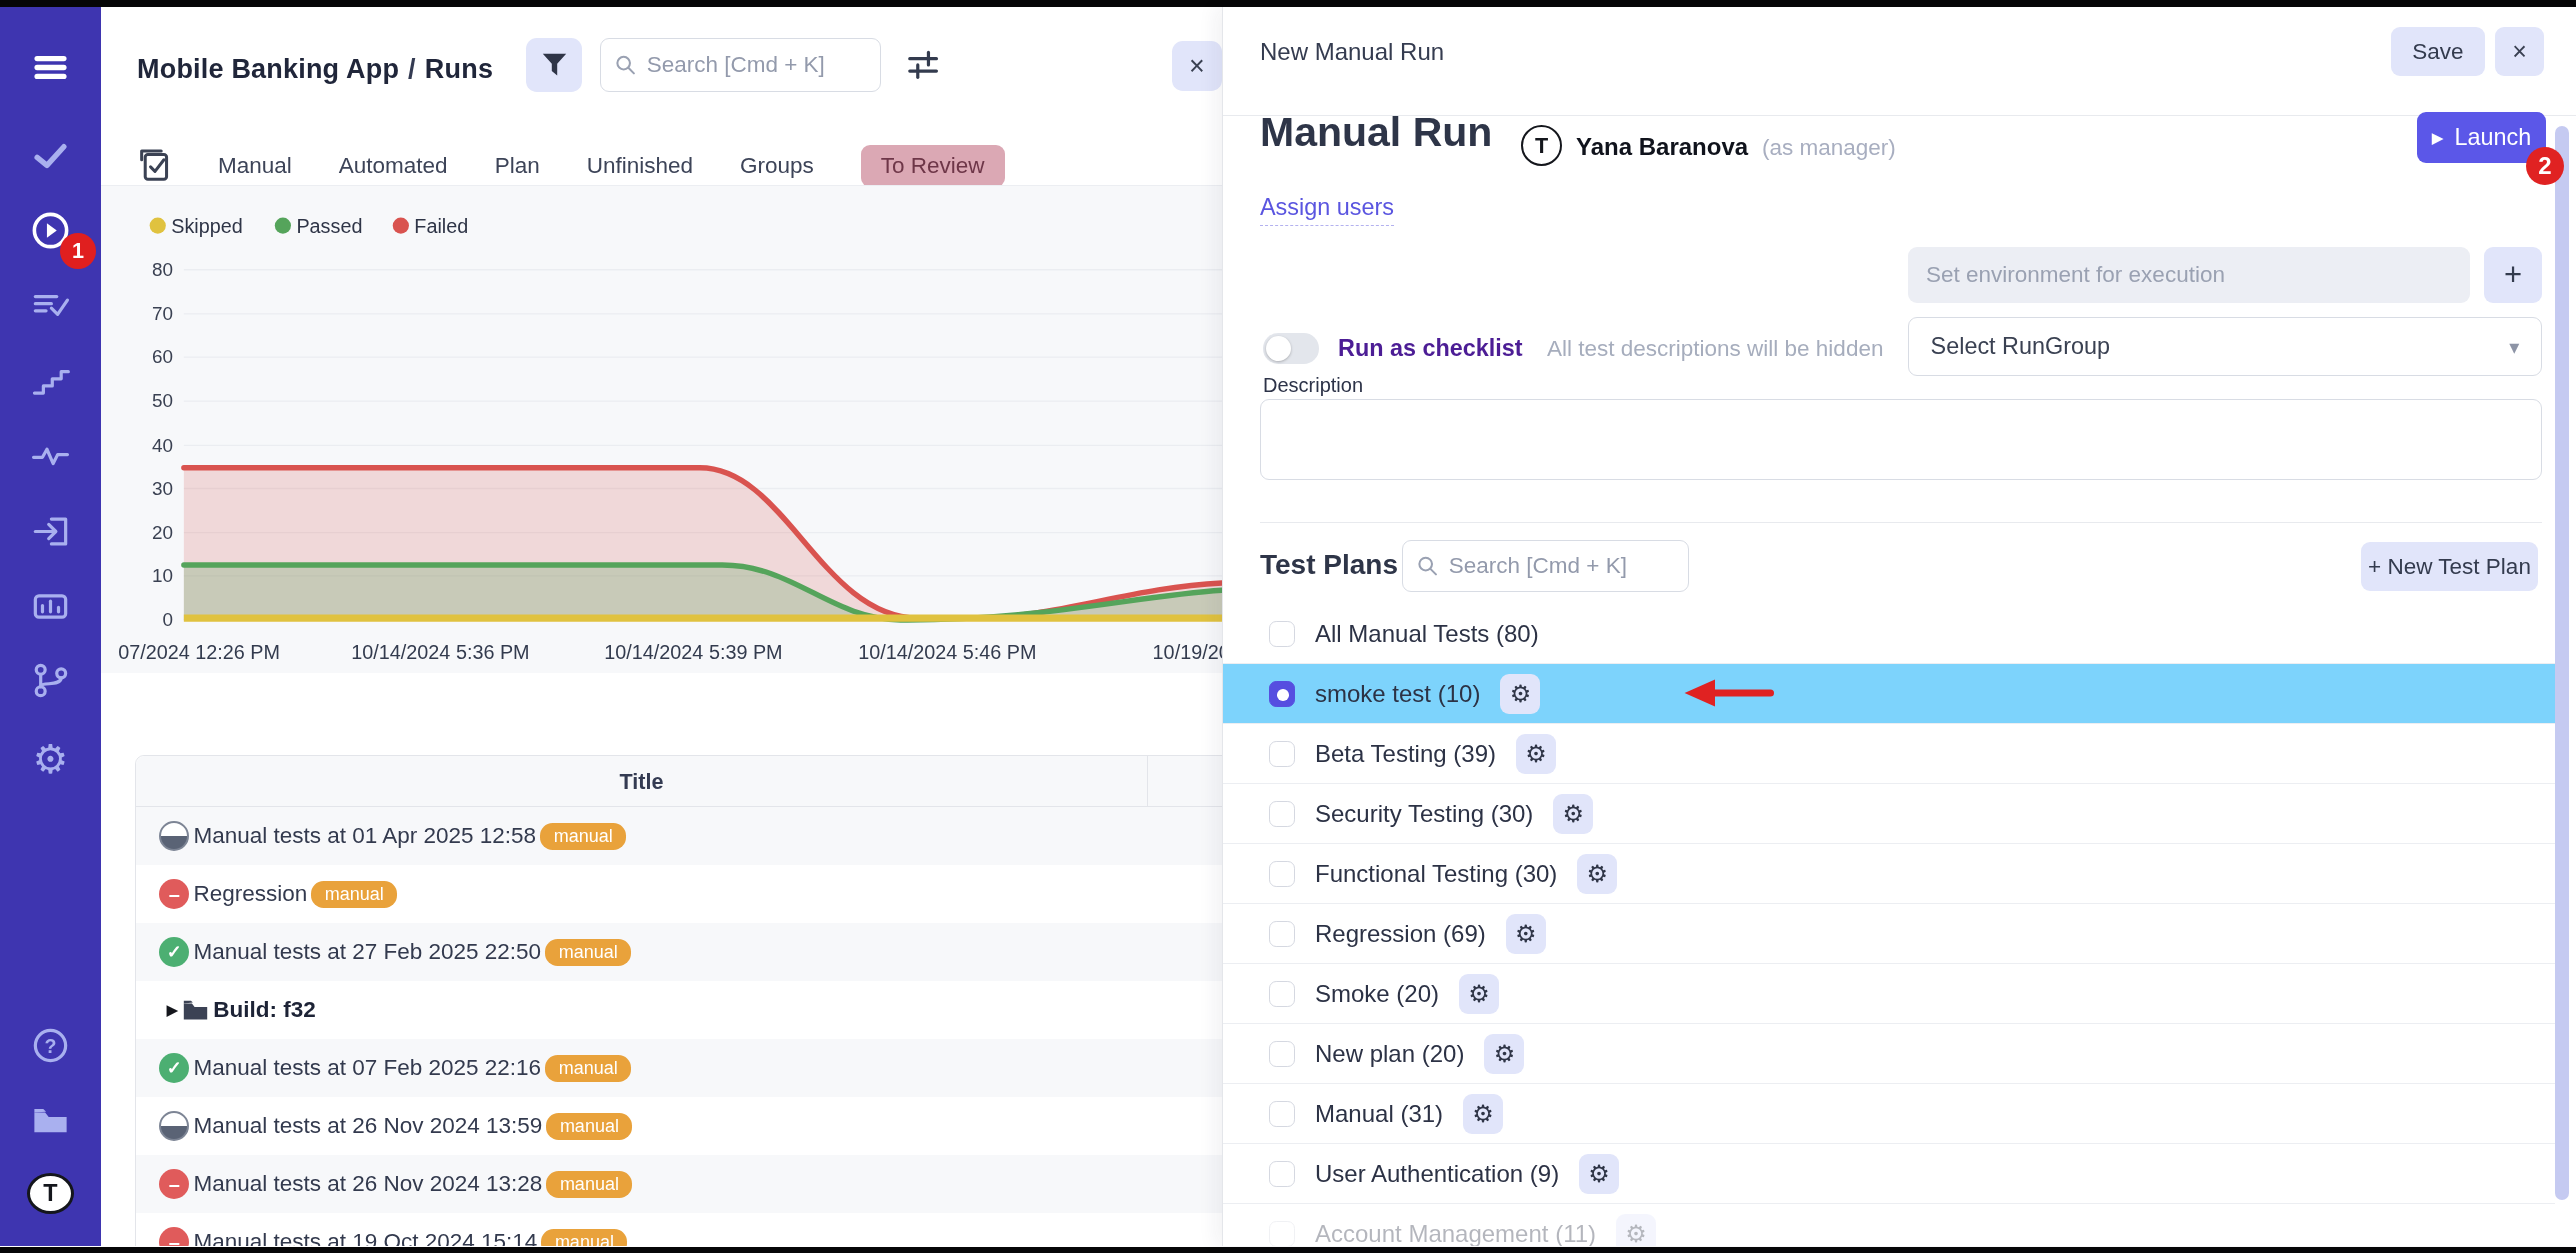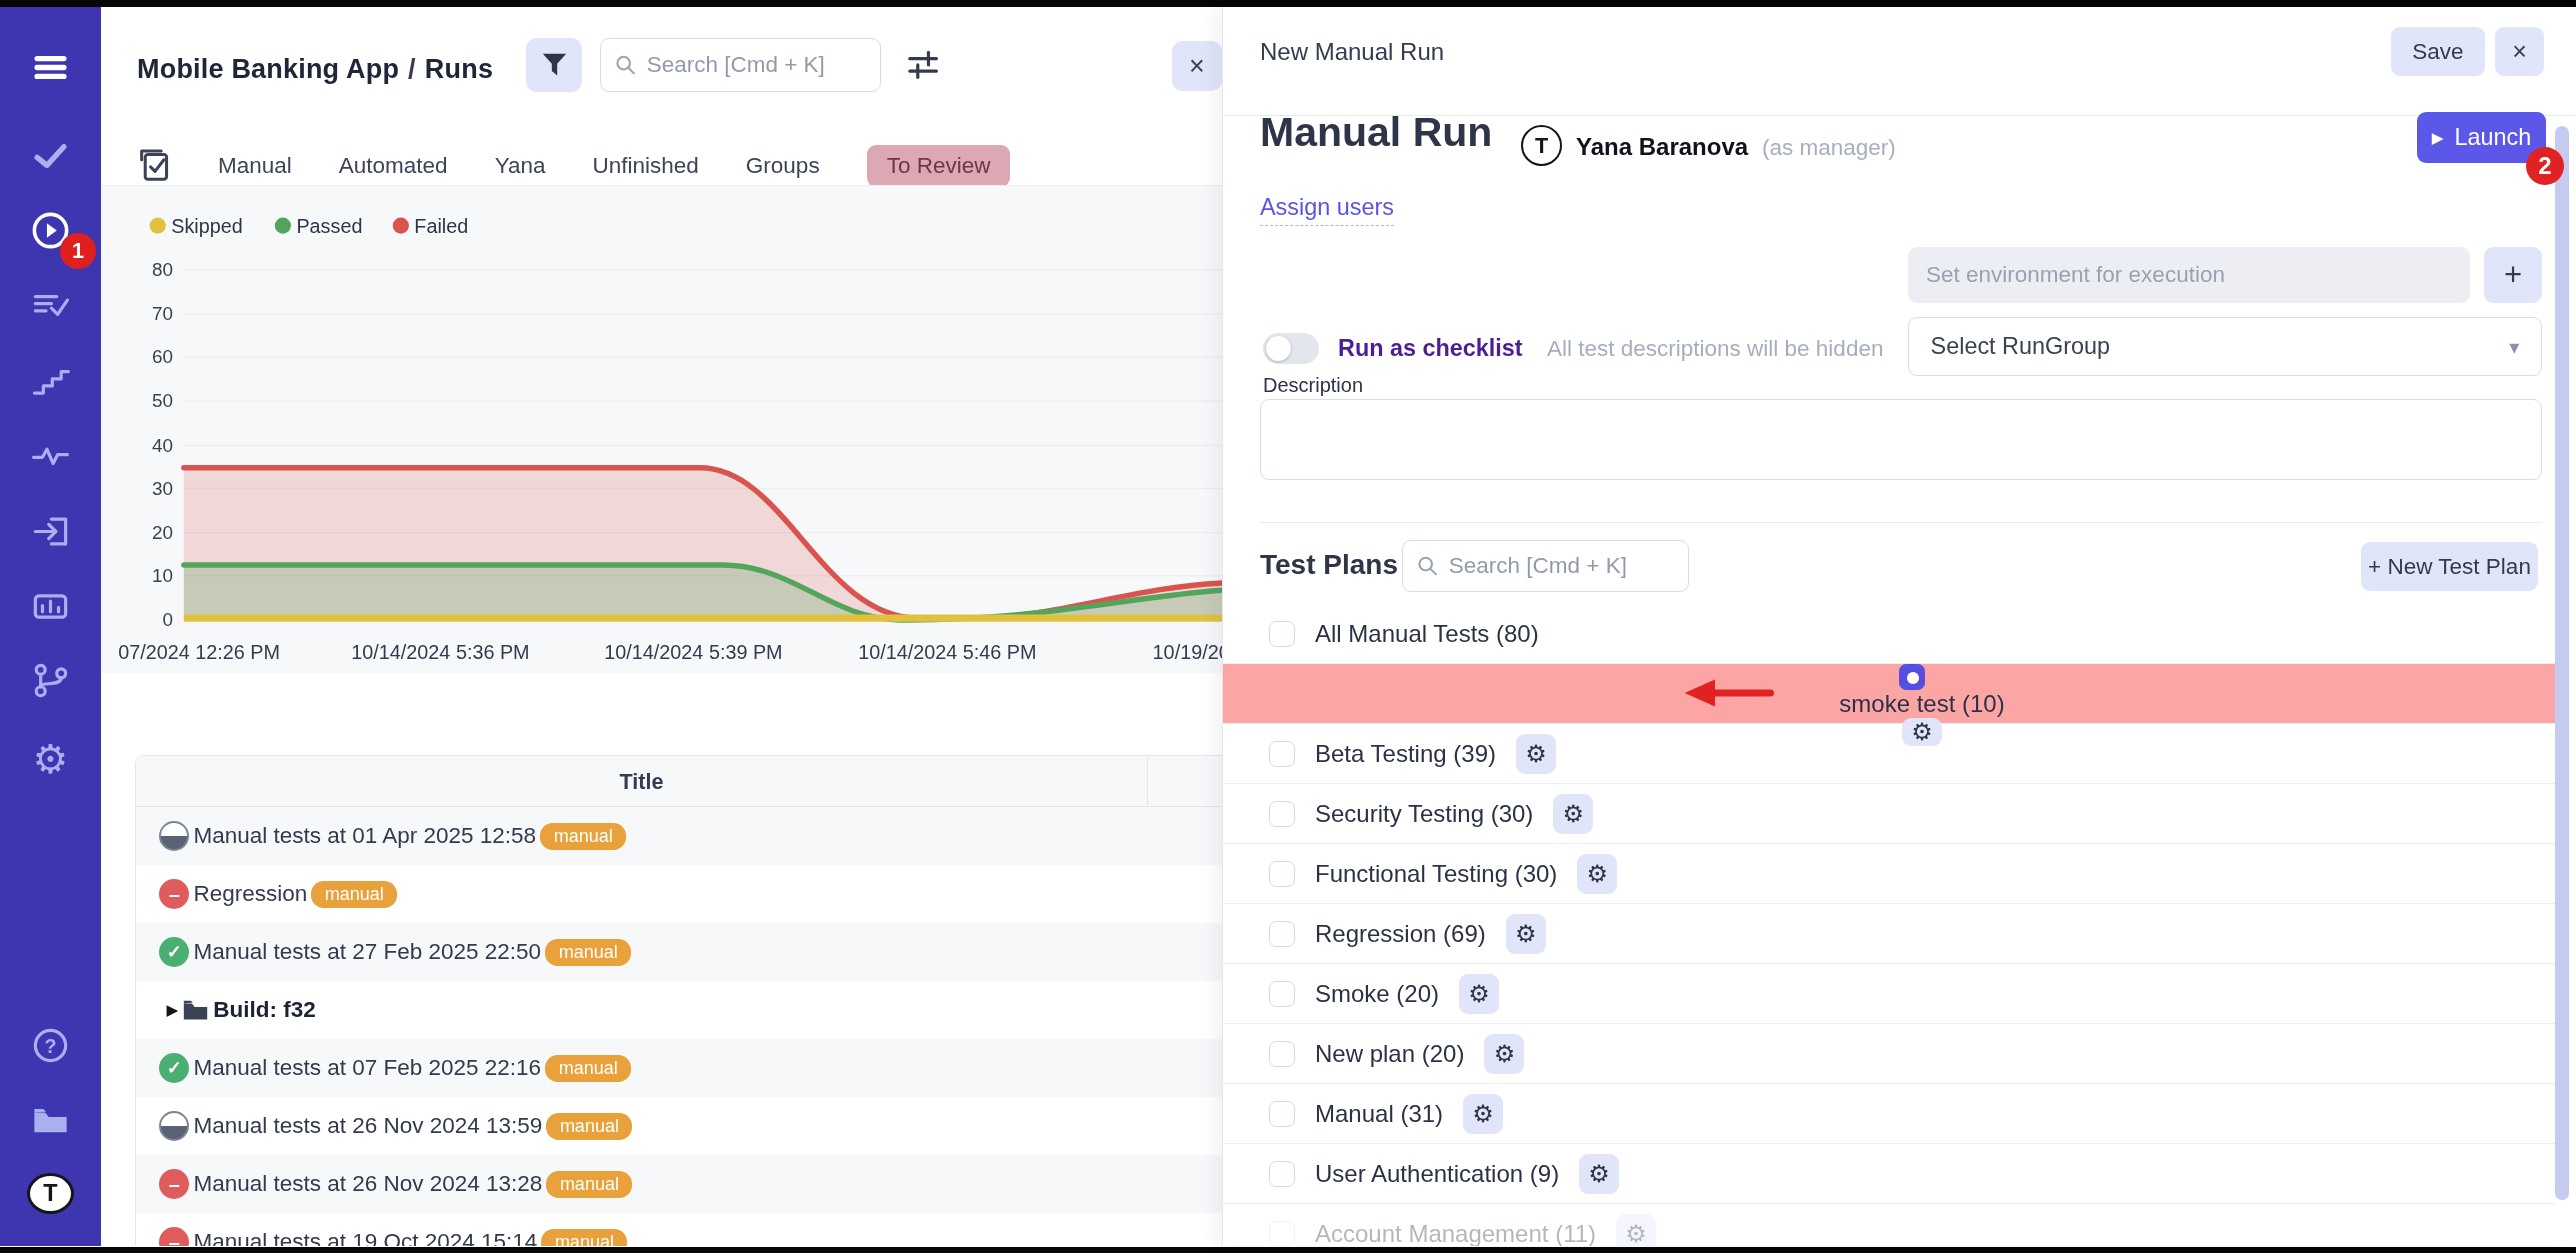--- a/index.html
+++ b/index.html
@@ -97,21 +97,21 @@
   .desc-area { position:absolute; left:37px; top:392px; width:1282px; height:81px; border:1.8px solid #d8dce4; border-radius:9px;
     resize:none; font-family:inherit; font-size:22.5px; padding:10.8px 14.4px; outline:none; }
   .rp-divider { position:absolute; left:37px; top:515px; width:1282px; height:0.9px; background:#e8eaee; }
 
   .tp-title { position:absolute; left:37px; top:542px; font-size:28px; font-weight:700; color:#2e3548; }
   .tp-search { left:179px; top:533px; width:287px; height:52px; }
   .tp-new { position:absolute; left:1138px; top:535px; width:177px; height:49px; font-size:22.5px; }
 
   .plans { position:absolute; left:0; top:597px; width:1332px; }
   .plan-row { height:60px; display:flex; align-items:center; padding-left:46px; border-bottom:0.9px solid #eceef2; position:relative; }
-  .plan-row.hl { background:#fca5a5;flex-direction:column; }
+  .plan-row.hl { background:#7dd3fc; }
   .plan-row.partial { opacity:.35; }
   .cb { width:26px; height:26px; border-radius:7.2px; border:1.8px solid #d5d8e1; background:#fff; flex:0 0 26px; cursor:pointer; }
   .cb.checked { background:#564ee0; border-color:#564ee0; position:relative; }
   .cb.checked::after { content:""; position:absolute; left:7.2px; top:7.2px; width:11.7px; height:11.7px; border-radius:50%; background:#fff; }
   .plan-label { margin-left:20px; font-size:24px; font-weight:500; color:#2c3245; }
   .gear-btn { margin-left:20px; width:40px; height:40px; border-radius:9px; font-size:24px; color:#2f3547; }
 
   .rp-scrollbar { position:absolute; left:1332px; top:119px; width:13.5px; height:1074px; background:#c5caf1; border-radius:7.2px; }
 
   
@@ -238,21 +238,21 @@
   <div class="tabs">
     <svg width="32" height="34" viewBox="0 0 36 38">
         <g stroke="#3b4254" stroke-width="3.4" fill="none" stroke-linecap="round" stroke-linejoin="round">
           <rect x="7" y="6" width="24" height="28" rx="3"></rect>
           <path d="M3 12 V2 H25"></path>
           <path d="M13 20 L18 25 L28 12"></path>
         </g>
       </svg>
     <span class="tab">Manual</span>
     <span class="tab">Automated</span>
-    <span class="tab">Yana</span>
+    <span class="tab">Plan</span>
     <span class="tab">Unfinished</span>
     <span class="tab">Groups</span>
     <span class="tab active">To Review</span>
   </div>
 
   <div class="chart-wrap">
     <svg width="1121" height="488" viewBox="0 0 1245 542">
 
       <g stroke="#ebedf1" stroke-width="1.5">
         <line x1="92" y1="93" x2="1245" y2="93"></line>

